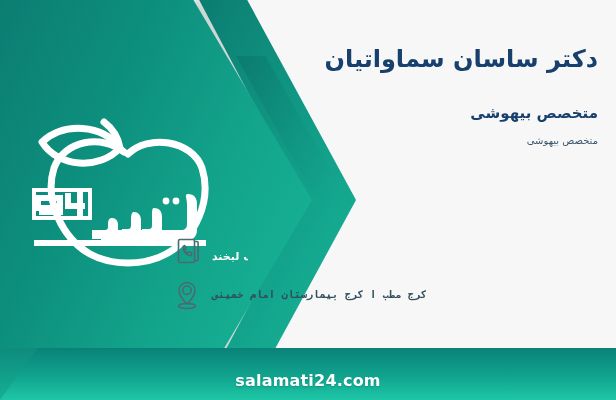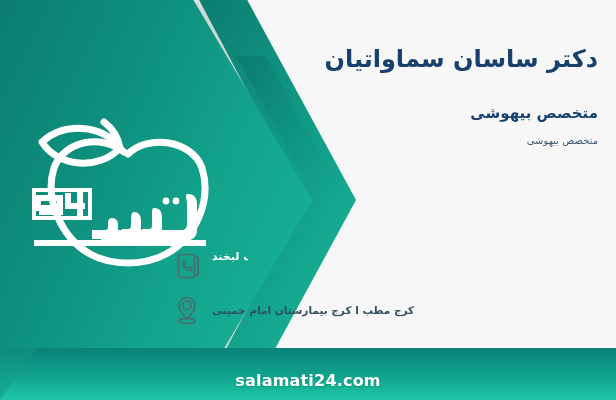--- a/index.html
+++ b/index.html
@@ -86,21 +86,21 @@
   }
   .doc-spec-sub{
     position:absolute;right:18px;top:134px;width:420px;
     text-align:right;
     color:#3b566f;
     font-size:10px;font-weight:500;line-height:1.3;
   }
 
   
   .contact{
-    position:absolute;right:14px;top:251px;width:430px;
+    position:absolute;right:14px;top:236px;width:430px;font-family:Liberation Mono, monospace;
   }
   .crow{
     display:flex;align-items:center;justify-content:flex-end;
     gap:10px;margin-bottom:14px;min-height:30px;
   }
   .crow .ctext{
     color:#2f4f5c;font-size:10.5px;font-weight:600;
     text-align:right;line-height:1.4;
   }
   .cicon{

